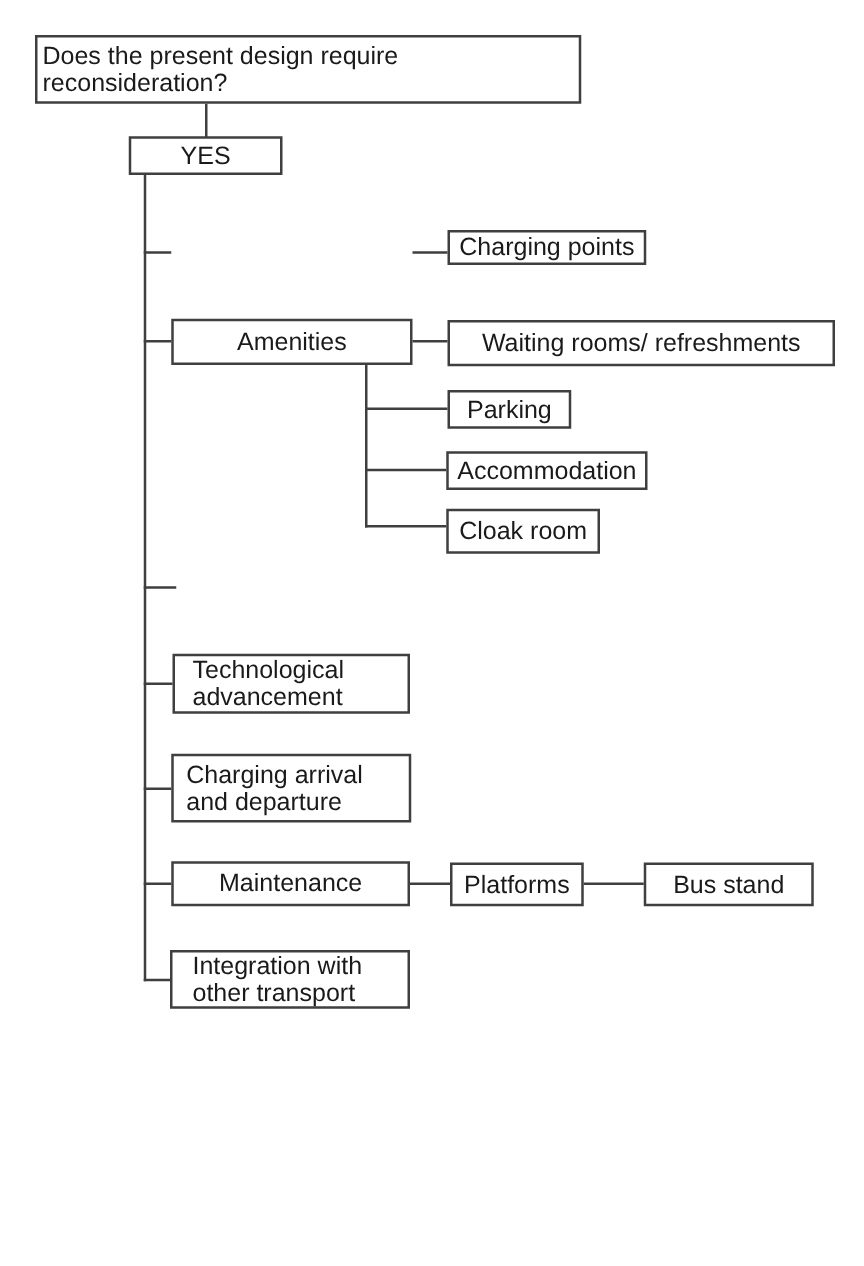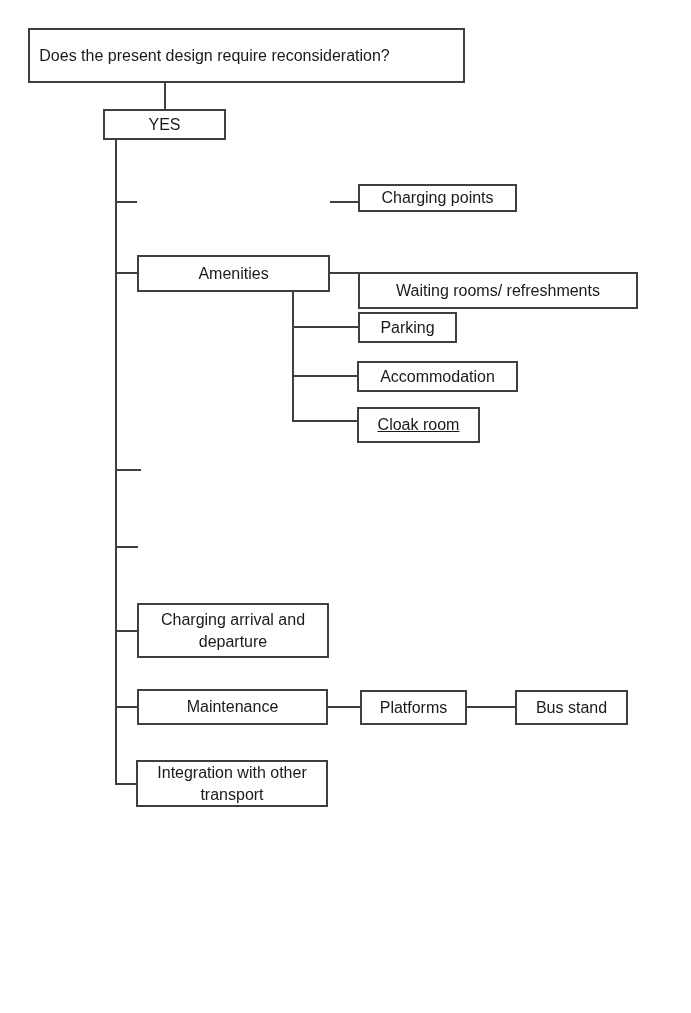--- a/index.html
+++ b/index.html
@@ -22,22 +22,22 @@
     overflow: hidden;
   }
   .box {
     position: absolute;
     box-sizing: border-box;
     border: 2px solid var(--line);
     background: var(--bg);
     display: flex;
     align-items: center;
     justify-content: center;
-    text-align: center;
-    font-size: 16px;
+    text-align: left;
+    font-size: 20px;
     line-height: 22px;
     color: var(--text);
     padding: 0 4px;
   }
   .line {
     position: absolute;
     background: var(--line);
   }
 </style>
 </head>
@@ -47,37 +47,38 @@
 
   <div class="box" style="left:28px; top:28px; width:437px; height:55px; padding-right:68px;">Does the present design require reconsideration?</div>
 
   <div class="box" style="left:103px; top:109px; width:123px; height:31px;">YES</div>
 
 
   <div class="box" style="left:358px; top:184px; width:159px; height:28px; padding:0 2px;">Charging points</div>
 
   <div class="box" style="left:137px; top:255px; width:193px; height:37px;">Amenities</div>
 
-  <div class="box" style="left:358px; top:272px; width:280px; height:37px; padding:0 2px;">Waiting rooms/ refreshments</div>
+  <div class="box" style="left:358px; top:256px; width:310px; height:37px; padding:0 2px;">Waiting rooms/ refreshments</div>
 
   <div class="box" style="left:358px; top:312px; width:99px; height:31px;">Parking</div>
 
   <div class="box" style="left:357px; top:361px; width:161px; height:31px; padding:0 2px;">Accommodation</div>
 
-  <div class="box" style="left:357px; top:407px; width:123px; height:30px; padding:16px 2px;text-decoration:underline;">Cloak room</div>
+  <div class="box" style="left:357px; top:407px; width:123px; height:30px; padding:16px 2px;">Cloak room</div>
 
 
+  <div class="box" style="left:138px; top:523px; width:190px; height:48px; padding:0 14px;">Technological advancement</div>
 
   <div class="box" style="left:137px; top:603px; width:192px; height:55px; padding:0 10px;">Charging arrival and departure</div>
 
   <div class="box" style="left:137px; top:689px; width:191px; height:36px;">Maintenance</div>
 
   <div class="box" style="left:360px; top:690px; width:107px; height:35px; padding:0 2px;">Platforms</div>
 
-  <div class="box" style="left:515px; top:690px; width:113px; height:35px; padding:0 2px;">Bus stand</div>
+  <div class="box" style="left:515px; top:690px; width:136px; height:35px; padding:0 2px;">Bus stand</div>
 
   <div class="box" style="left:136px; top:760px; width:192px; height:47px; padding:0 16px;">Integration with other transport</div>
 
   <div class="line" style="left:164px; top:83px; width:2px; height:27px;"></div>
 
   <div class="line" style="left:115px; top:140px; width:2px; height:645px;"></div>
 
   <div class="line" style="left:115px; top:201px; width:22px; height:2px;"></div>
 
   <div class="line" style="left:330px; top:201px; width:28px; height:2px;"></div>

